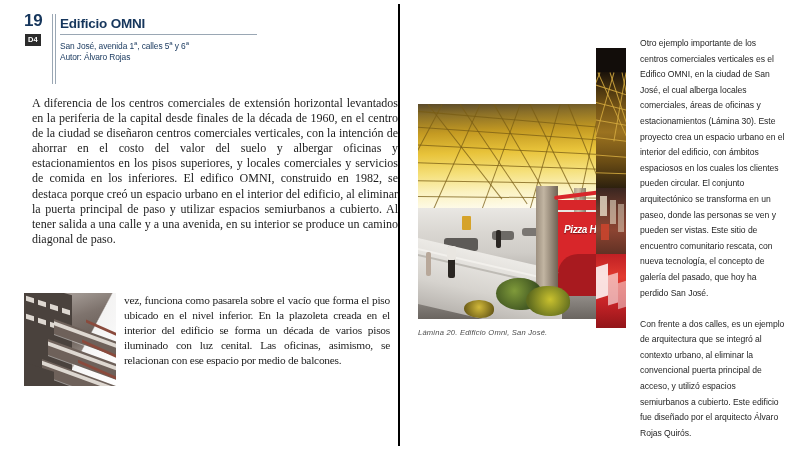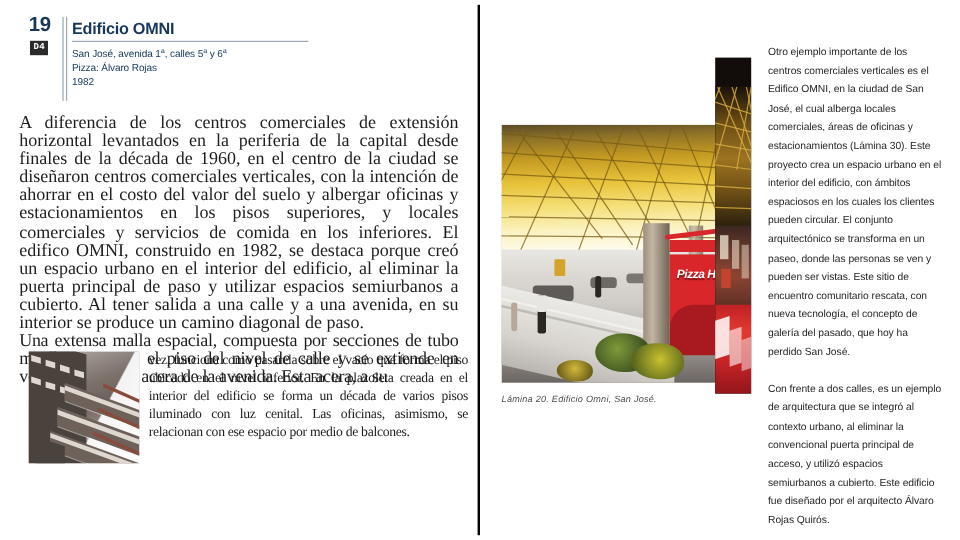--- a/index.html
+++ b/index.html
@@ -17,21 +17,21 @@
 
   .header{position:absolute;left:24px;top:12px;width:250px;height:72px;}
   .hdr-num{
     position:absolute;left:0;top:0;width:26px;
     font-family:"Liberation Sans",sans-serif;font-weight:bold;
     font-size:17px;color:#16365c;line-height:18px;letter-spacing:-0.3px;
   }
   .hdr-badge{
     position:absolute;left:1px;top:22px;
     background:#2b2b2b;color:#fff;
-    font-family:Liberation Mono, monospace;font-weight:bold;
+    font-family:Liberation Sans, sans-serif;font-weight:bold;
     font-size:7.5px;line-height:10px;padding:1px 3px;letter-spacing:0.2px;
   }
   .hdr-rules{position:absolute;left:28px;top:2px;width:4px;height:70px;}
   .hdr-rules i{position:absolute;top:0;width:1px;height:70px;background:#9aa7b4;display:block;}
   .hdr-rules i:nth-child(1){left:0;}
   .hdr-rules i:nth-child(2){left:3px;}
 
   .hdr-body{position:absolute;left:36px;top:4px;width:215px;}
   .hdr-title{
     font-family:"Liberation Sans",sans-serif;font-weight:bold;
@@ -39,22 +39,22 @@
   }
   .hdr-underline{width:197px;height:1px;background:#9aa7b4;margin-top:2px;margin-bottom:3px;}
   .hdr-line{
     font-family:"Liberation Sans",sans-serif;
     font-size:8.4px;color:#16365c;line-height:11.5px;letter-spacing:-0.1px;
   }
   .hdr-line sup{font-size:6px;vertical-align:super;}
 
   
   .lp-text{
-    position:absolute;left:16px;top:96px;width:366px;
-    font-size:15px;line-height:15.1px;text-align:justify;
+    position:absolute;left:32px;top:96px;width:366px;
+    font-size:12px;line-height:15.1px;text-align:justify;
     color:#1c1c1c;
   }
   .lp-text p{margin:0;}
   .lp-text p.tight{letter-spacing:-0.25px;}
 
   
   .photo-balcony{
     position:absolute;left:24px;top:293px;width:92px;height:93px;
     background:
       linear-gradient(118deg, rgba(255,255,255,0) 62%, rgba(250,250,250,.95) 63%, rgba(255,255,255,1) 100%),
@@ -171,28 +171,26 @@
       <div class="hdr-num">19</div>
       <div class="hdr-badge">D4</div>
       <div class="hdr-rules">
           <i></i>
           <i></i>
         </div>
       <div class="hdr-body">
         <div class="hdr-title">Edificio OMNI</div>
         <div class="hdr-underline"></div>
         <div class="hdr-line"><span>San José, avenida 1</span><sup>a</sup><span>, calles 5</span><sup>a</sup><span> y 6</span><sup>a</sup></div>
-        <div class="hdr-line">Pizza: Álvaro Rojas</div>
-        <div class="hdr-line">1982</div>
+        <div class="hdr-line">Autor: Álvaro Rojas</div>
       </div>
     </div>
 
     <div class="lp-text">
       <p>A diferencia de los centros comerciales de extensión horizontal levantados en la periferia de la capital desde finales de la década de 1960, en el centro de la ciudad se diseñaron centros comerciales verticales, con la intención de ahorrar en el costo del valor del suelo y albergar oficinas y estacionamientos en los pisos superiores, y locales comerciales y servicios de comida en los inferiores.  El edifico OMNI, construido en 1982, se destaca porque creó un espacio urbano en el interior del edificio, al eliminar la puerta principal de paso y utilizar espacios semiurbanos a cubierto. Al tener salida a una calle y a una avenida, en su interior se produce un camino diagonal de paso.</p>
-      <p class="tight">Una extensa malla espacial, compuesta por secciones de tubo metálico, recorre el piso del nivel de calle y se extiende en voladizo sobre la acera de la avenida. Esta acera, a su</p>
     </div>
 
     <div class="photo-balcony">
       <div class="dark" style="left:-10px;top:-6px;width:58px;height:106px;transform:skewY(16deg);"></div>
       <div class="lite" style="left:2px;top:4px;width:8px;height:5px;transform:skewY(16deg);"></div>
       <div class="lite" style="left:14px;top:8px;width:8px;height:5px;transform:skewY(16deg);"></div>
       <div class="lite" style="left:26px;top:12px;width:8px;height:5px;transform:skewY(16deg);"></div>
       <div class="lite" style="left:38px;top:16px;width:8px;height:5px;transform:skewY(16deg);"></div>
       <div class="lite" style="left:2px;top:22px;width:8px;height:5px;transform:skewY(16deg);"></div>
       <div class="lite" style="left:14px;top:26px;width:8px;height:5px;transform:skewY(16deg);"></div>

